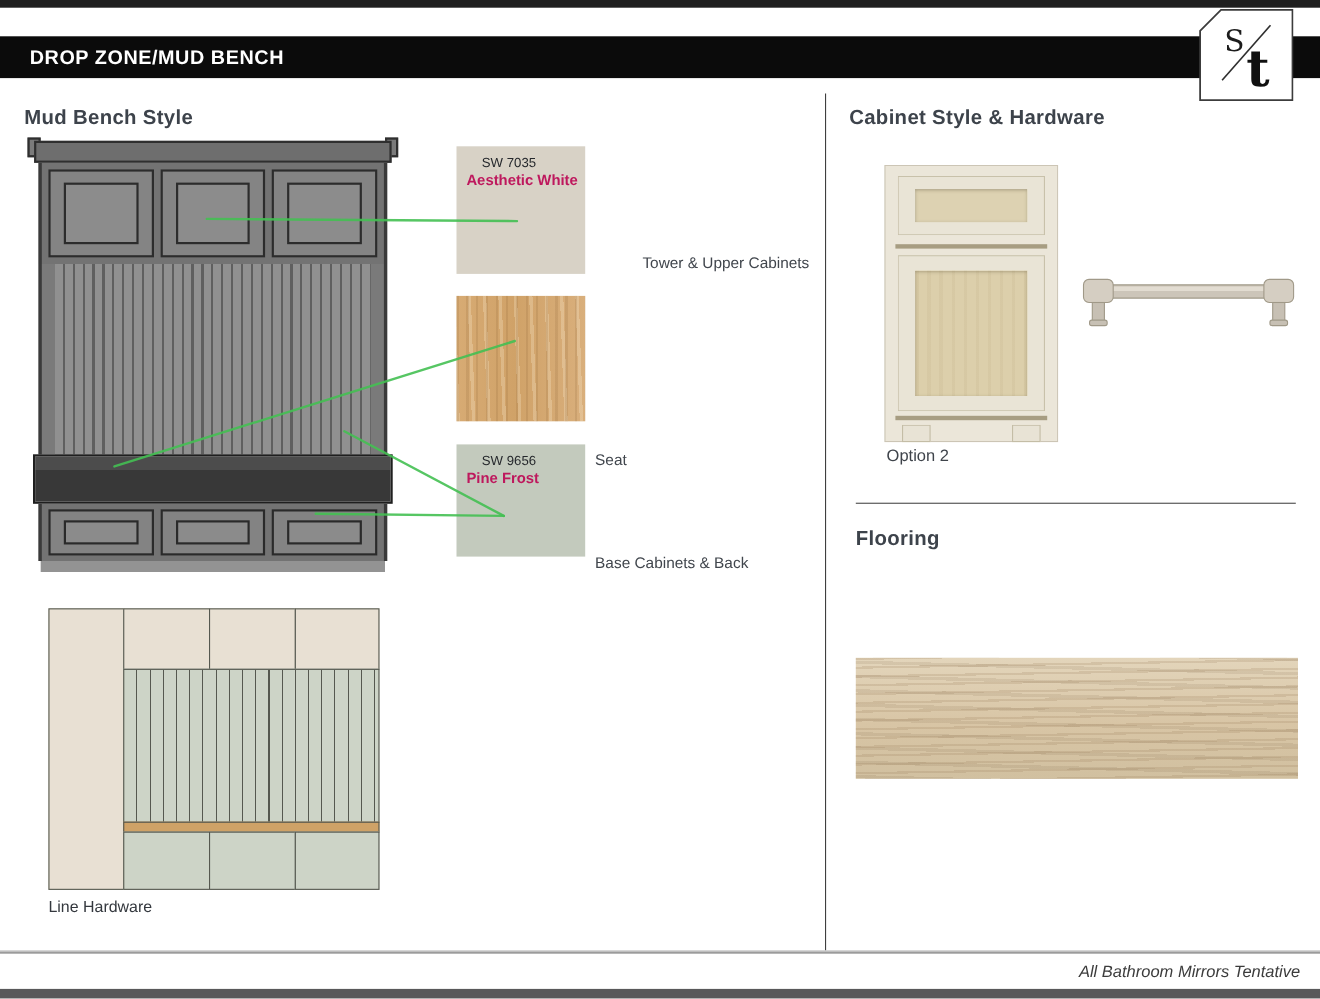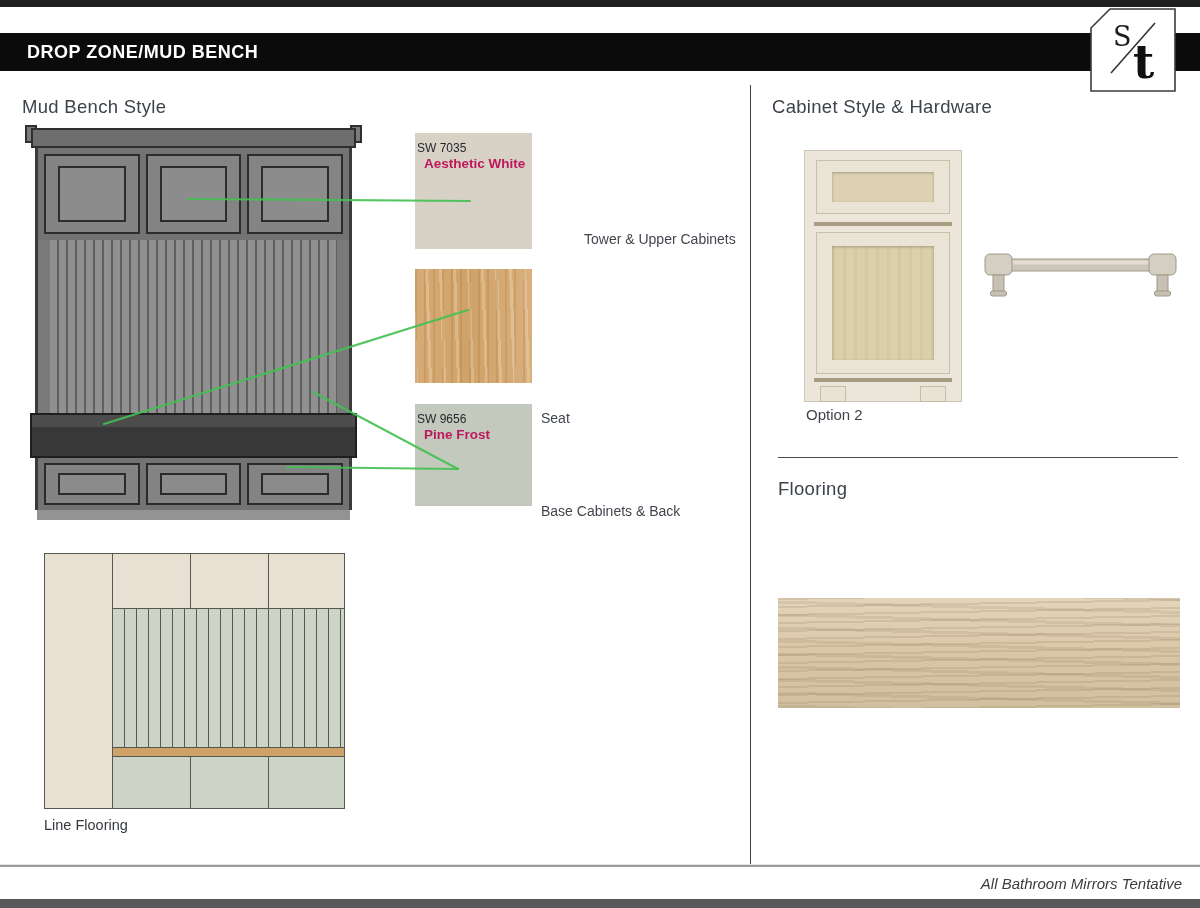--- a/index.html
+++ b/index.html
@@ -12,40 +12,40 @@
   .title-bar{position:absolute;left:0;top:33px;width:1200px;height:38px;background:#0b0b0b;display:flex;align-items:center;}
   .title-bar .t{color:#ffffff;font-weight:800;font-size:18px;letter-spacing:.5px;padding-left:27px;}
   .logo{position:absolute;left:1090px;top:8px;width:86px;height:84px;z-index:10;}
   .logo text{font-family:"DejaVu Serif","Liberation Serif",serif;}
   .footer-line{position:absolute;left:0;top:864px;width:1200px;height:2px;background:#9b9b9b;border-top:1px solid #e3e3e3;}
   .footer-note{position:absolute;right:18px;top:875px;font-size:15px;font-style:italic;color:#3c3c3c;}
   .bottom-strip{position:absolute;left:0;top:899px;width:1200px;height:9px;background:#58585a;}
   .v-divider{position:absolute;left:750px;top:85px;width:1px;height:780px;background:#3f3f3f;}
   .h-divider{position:absolute;left:778px;top:457px;width:400px;height:1px;background:#4a4a4a;}
   
-  .heading{position:absolute;font-size:18.5px;font-weight:400;color:#3d434b;letter-spacing:.3px;}
+  .heading{position:absolute;font-size:18.5px;font-weight:700;color:#3d434b;letter-spacing:.3px;}
   #h-mud{left:22px;top:96px;}
   #h-cab{left:772px;top:96px;}
   #h-floor{left:778px;top:478px;}
   .small-label{position:absolute;font-size:14px;color:#41464d;}
   #lbl-tower{left:540px;top:231px;margin-left:44px;}
   #lbl-seat{left:541px;top:366px;margin-top:44px;}
   #lbl-base{left:541px;top:503px;}
   #lbl-linedrawing{left:44px;top:817px;font-size:14.5px;color:#34383e;}
   #lbl-option{left:806px;top:406px;font-size:15px;color:#3f444b;}
   
   .swatch{position:absolute;left:415px;width:117px;box-sizing:border-box;}
   #sw-aesthetic{top:133px;height:116px;background:var(--aesthetic-white,#d8d2c6);}
   #sw-wood{top:269px;height:114px;
     background:
       repeating-linear-gradient(90deg,rgba(120,80,35,.14) 0 2px,rgba(0,0,0,0) 2px 9px),
       repeating-linear-gradient(88deg,rgba(255,244,220,.25) 0 3px,rgba(0,0,0,0) 3px 14px),
       linear-gradient(90deg,#d7ab74,#d0a268 45%,#d9af7c);}
   #sw-pinefrost{top:404px;height:102px;background:var(--pine-frost,#c3cabd);}
-  .swatch .code{font-size:12px;color:#25282c;padding:8px 0 1px 2px;}
+  .swatch .code{font-size:12px;color:#25282c;padding:8px 0 1px 23px;}
   .swatch .name{font-size:13.5px;font-weight:bold;color:#be185d;padding-left:9px;}
   
   .bench{position:absolute;left:35px;top:128px;width:317px;height:392px;}
   .bench .crown{position:absolute;left:-4px;top:0;width:325px;height:20px;background:#6e6e6e;border:2px solid #2f2f2f;box-sizing:border-box;}
   .bench .ear{position:absolute;top:-3px;width:12px;height:18px;background:#7b7b7b;border:2px solid #2f2f2f;box-sizing:border-box;}
   .bench .ear.l{left:-10px;} .bench .ear.r{right:-10px;}
   .bench .upper{position:absolute;left:0;top:20px;width:317px;height:92px;background:#737373;border-left:3px solid #3a3a3a;border-right:3px solid #3a3a3a;box-sizing:border-box;display:flex;gap:6px;padding:6px;}
   .bench .door{flex:1;background:#848484;border:2px solid #2c2c2c;position:relative;}
   .bench .door::after{content:'';position:absolute;inset:10px 12px;border:2px solid #2c2c2c;background:#8c8c8c;}
   .bench .bead{position:absolute;left:0;top:112px;width:317px;height:173px;background:#7a7a7a;border-left:3px solid #3a3a3a;border-right:3px solid #3a3a3a;box-sizing:border-box;}
@@ -165,21 +165,21 @@
     <div class="cell beige leftcol"></div>
     <div class="cell beige u1"></div>
     <div class="cell beige u2"></div>
     <div class="cell beige u3"></div>
     <div class="cell bead"></div>
     <div class="cell seatstrip"></div>
     <div class="cell sage b1"></div>
     <div class="cell sage b2"></div>
     <div class="cell sage b3"></div>
   </div>
-  <div id="lbl-linedrawing" class="small-label">Line Flooring</div>
+  <div id="lbl-linedrawing" class="small-label">Line Hardware</div>
 
   <div id="h-cab" class="heading">Cabinet Style &amp; Hardware</div>
 
   <div class="cab">
     <div class="drawerface">
         <div class="panel"></div>
       </div>
     <div class="gap1"></div>
     <div class="doorface">
         <div class="panel"></div>

